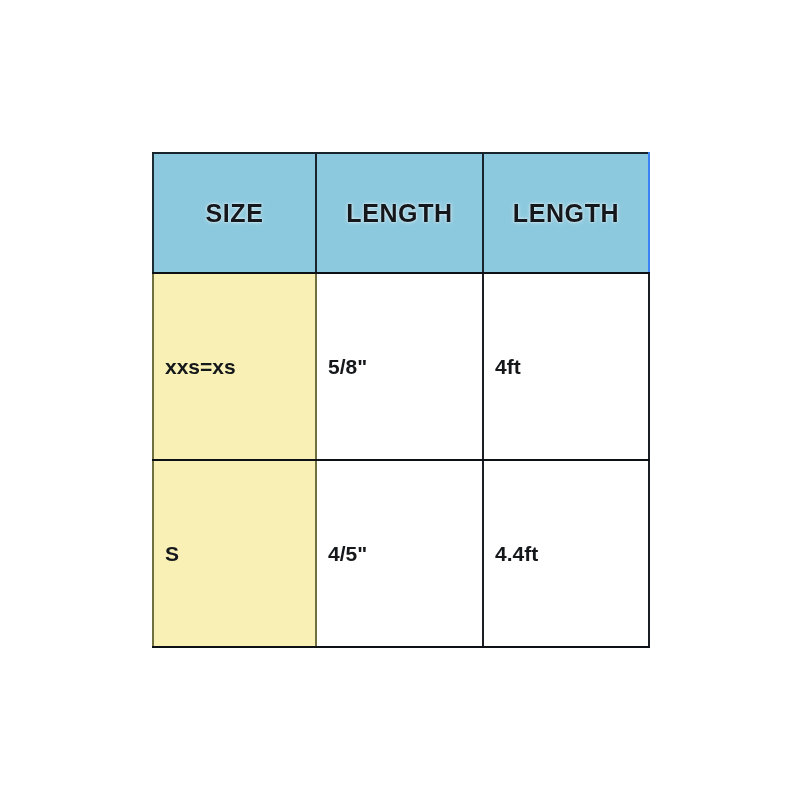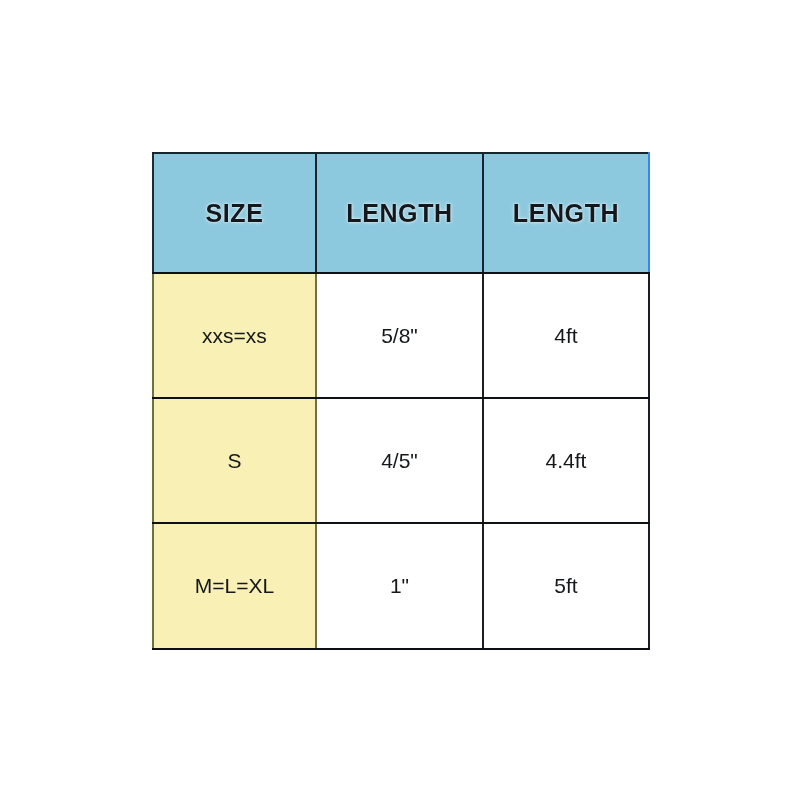--- a/index.html
+++ b/index.html
@@ -64,25 +64,24 @@
 
   
   #size-table tbody tr {
     height: 125px;
   }
   #size-table tbody tr.row-last {
     height: 126px;
   }
 
   #size-table td {
-    padding: 0;
-    text-align: center;
+    padding: 11px;
     vertical-align: middle;
     font-size: 21px;
-    font-weight: normal;
+    font-weight: bold;
     color: #15181b;
     background: #ffffff;
     border-bottom: 2px solid #0d1116;
     border-left: 2px solid #1b1f24;
     border-right: 2px solid #1b1f24;
   }
 
   
   #size-table td.cell-size {
     background: #f8f0b4;
@@ -129,22 +128,17 @@
         <td class="cell-width">5/8"</td>
         <td class="cell-length">4ft</td>
       </tr>
 
       <tr class="row-middle">
         <td class="cell-size">S</td>
         <td class="cell-width">4/5"</td>
         <td class="cell-length">4.4ft</td>
       </tr>
 
-      <tr class="row-last">
-        <td class="cell-size">M=L=XL</td>
-        <td class="cell-width">1"</td>
-        <td class="cell-length">5ft</td>
-      </tr>
 
     </tbody>
   </table>
 
 </div>
 
 </body></html>

